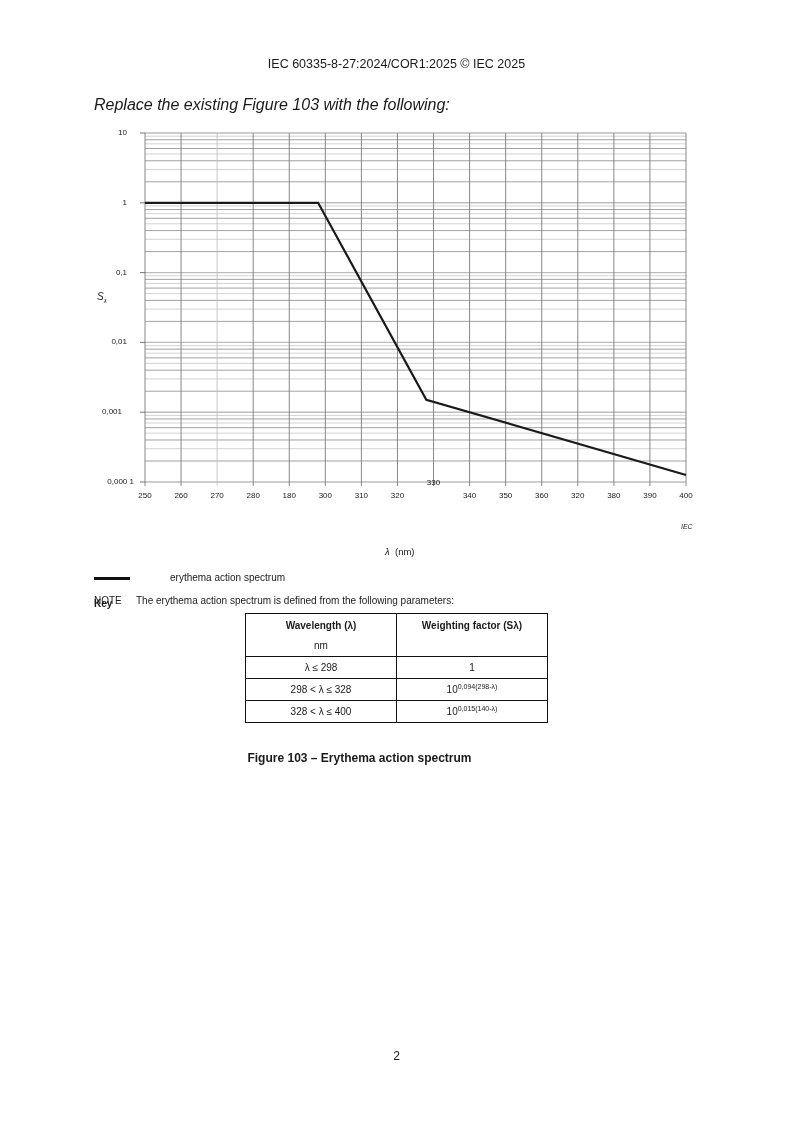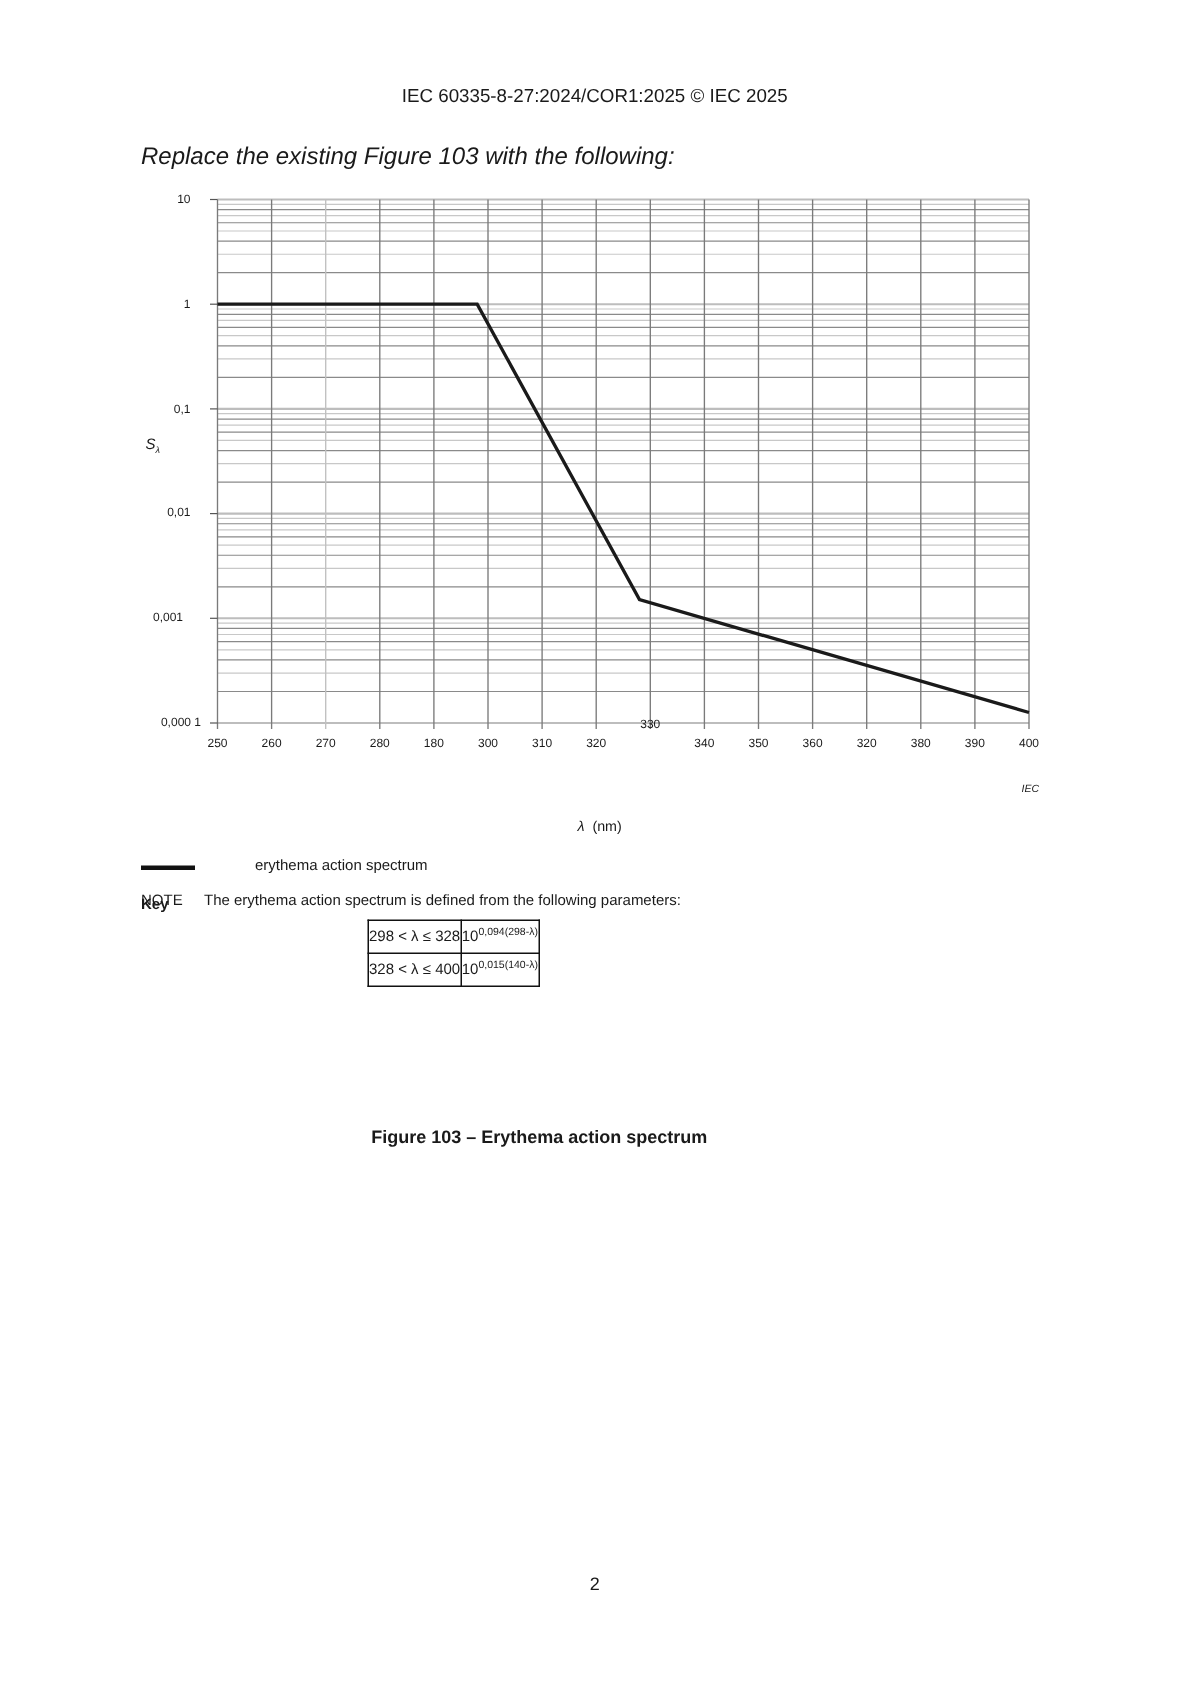--- a/index.html
+++ b/index.html
@@ -140,20 +140,33 @@
 <div class="abs" id="xlabel"><i>λ</i>&nbsp;&nbsp;(nm)</div>
 <div class="abs" id="iec">IEC</div>
 
 <div class="abs" id="key-title">Key</div>
 <div class="abs" id="key-line"></div>
 <div class="abs" id="key-label">erythema action spectrum</div>
 <div class="abs" id="note"><span class="nl">NOTE</span><span>The erythema action spectrum is defined from the following parameters:</span></div>
 
 <table class="abs" id="params">
   <tbody>
+      <tr>
+    <th class="c1">
+          <span class="top">Wavelength (λ)</span>
+          <span class="sub">nm</span>
+        </th>
+    <th class="c2">
+          <span class="top">Weighting factor (Sλ)</span>
+        </th>
+  </tr>
+  <tr>
+    <td>λ ≤ 298</td>
+    <td><span>1</span></td>
+  </tr>
   <tr>
     <td>298 &lt; λ ≤ 328</td>
     <td><span>10</span><sup>0,094(298-λ)</sup></td>
   </tr>
   <tr>
     <td>328 &lt; λ ≤ 400</td>
     <td><span>10</span><sup>0,015(140-λ)</sup></td>
   </tr>
 </tbody>
   </table>

